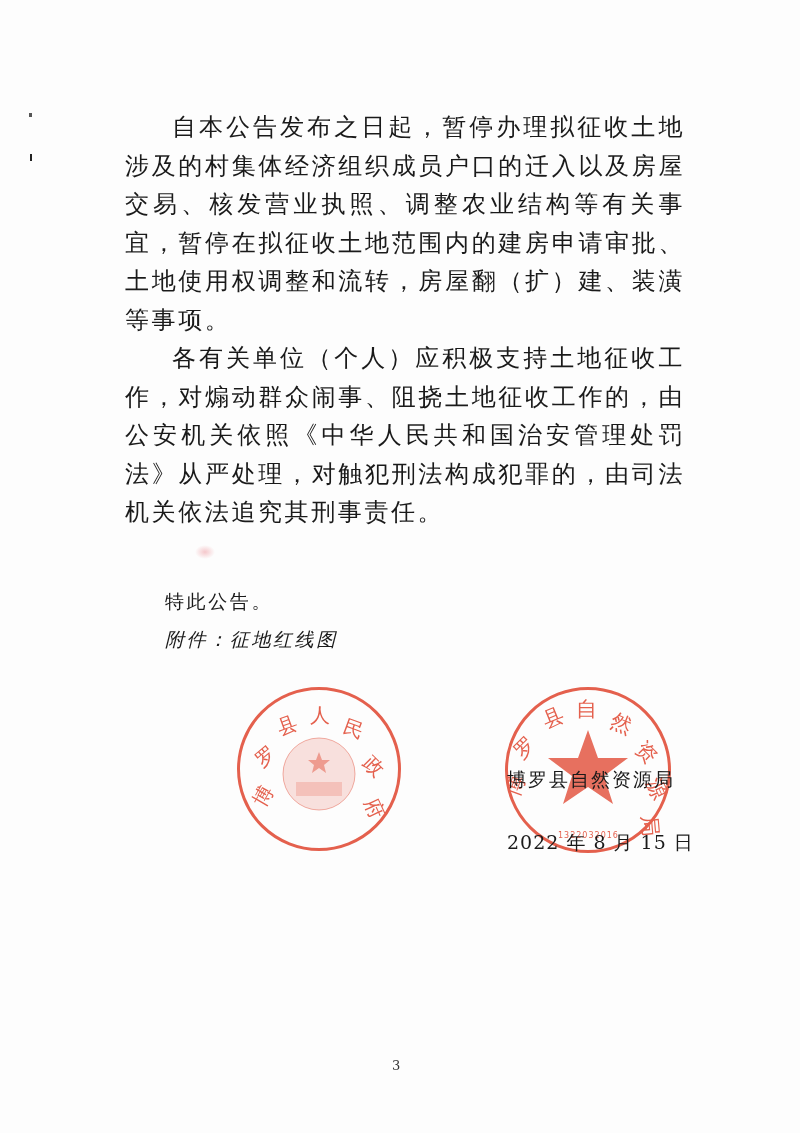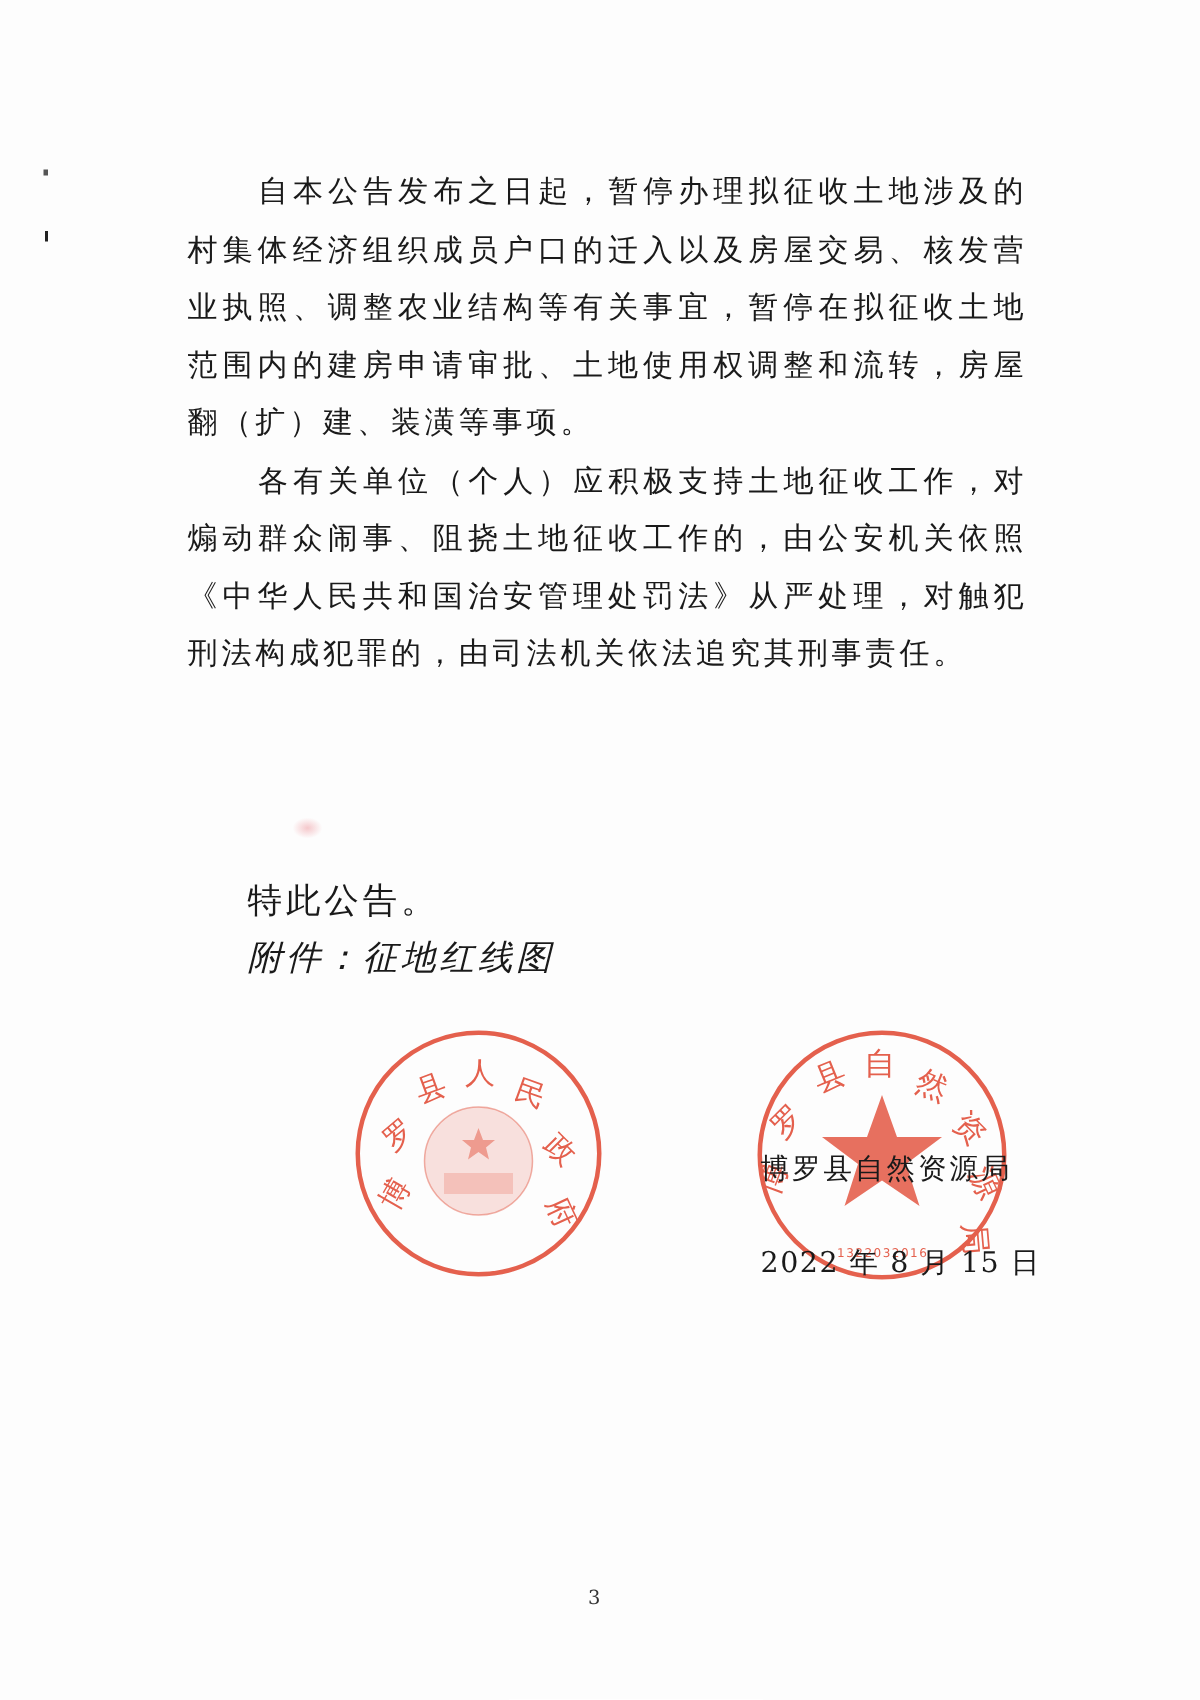--- a/index.html
+++ b/index.html
@@ -23,33 +23,33 @@
   }
   .scan-mark {
     position: absolute;
     background: #222;
   }
   .body-text {
     position: absolute;
     left: 125px;
     top: 108px;
     width: 560px;
-    font-size: 20px;
+    font-size: 24px;
     line-height: 38.5px;
     letter-spacing: 2.6px;
     text-align: justify;
   }
   .para {
     margin: 0;
     text-indent: 47px;
   }
   .closing {
     position: absolute;
     left: 165px;
-    font-size: 23px;
+    font-size: 19px;
     letter-spacing: 2.6px;
     line-height: 38px;
   }
   .seal {
     position: absolute;
     border-radius: 50%;
     border: 3px solid #e0452f;
     opacity: 0.85;
   }
   .seal svg { position:absolute; left:0; top:0; }

